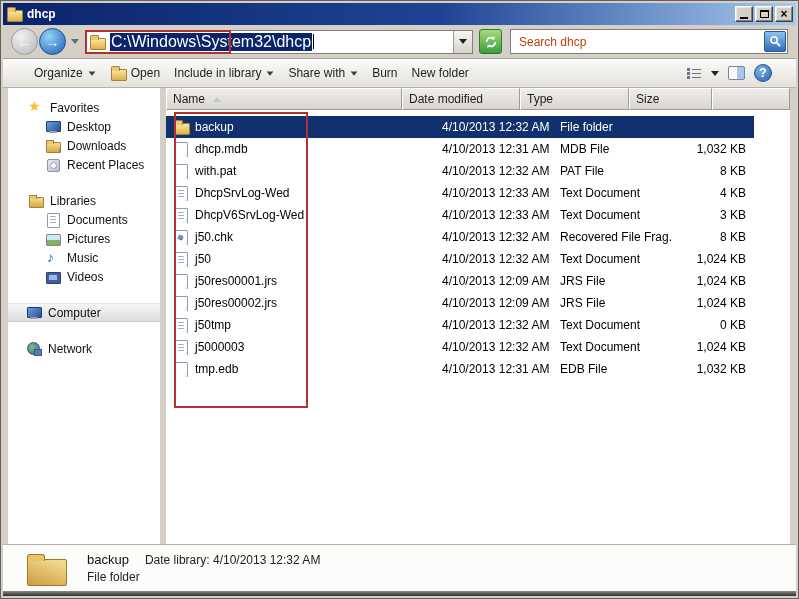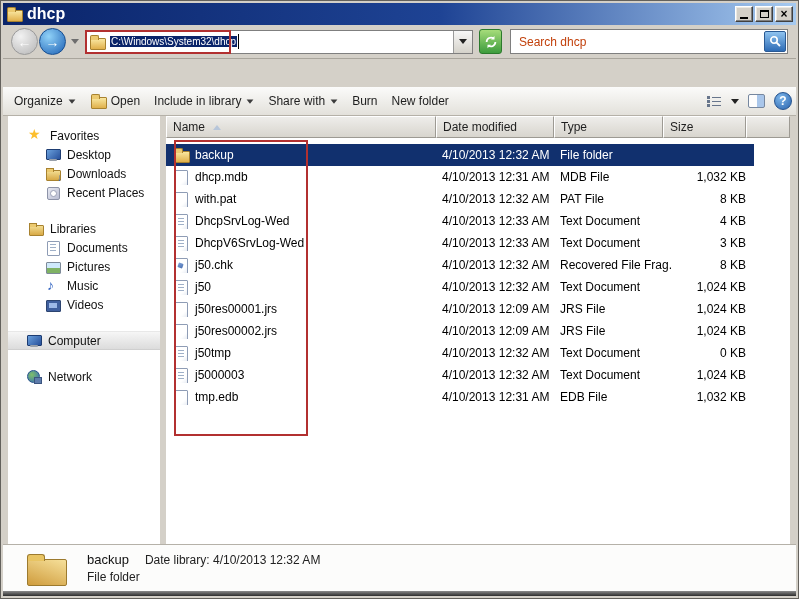--- a/index.html
+++ b/index.html
@@ -12,21 +12,21 @@
     display: flex; flex-direction: column;
     position: relative;
   }
 
   
   .titlebar {
     height: 22px; flex: none;
     background: linear-gradient(90deg, #0a246a 0%, #1e4394 55%, #a6caf0 100%);
     display: flex; align-items: center; padding: 0 3px;
   }
-  .titlebar .title { color:#fff; font-weight:bold; font-size:16px; margin-left:5px; }
+  .titlebar .title { color:#fff; font-weight:bold; font-size:12px; margin-left:5px; }
   .win-btns { margin-left:auto; display:flex; gap:2px; }
   .win-btn {
     width:18px; height:16px; background:#d4d0c8;
     border:1px solid; border-color:#fff #404040 #404040 #fff;
     box-shadow: inset -1px -1px 0 #808080, inset 1px 1px 0 #ece9e2;
     display:flex; align-items:center; justify-content:center;
     font-size:10px; font-weight:bold; color:#000; line-height:1;
   }
   .glyph-min { width:8px; height:2px; background:#000; margin-top:8px; }
   .glyph-max { width:9px; height:8px; border:1px solid #000; border-top:2px solid #000; }
@@ -48,21 +48,21 @@
   .nav-chevron { width:0; height:0; border-left:4px solid transparent; border-right:4px solid transparent; border-top:5px solid #6e6e6e; margin:0 6px 0 5px; }
 
   .addr-field {
     position:relative; height:24px; width:388px; background:#fff;
     border:1px solid #7f7f7f; display:flex; align-items:center; padding-left:3px;
   }
   .addr-annotation {
     position:absolute; left:-1px; top:-1px; width:146px; height:24px;
     border:2px solid #b23030; pointer-events:none; z-index:5;
   }
-  .addr-text { font-size:10px; margin-left:5px; background:#0a246a; color:#fff; padding:0 1px; white-space:nowrap; }
+  .addr-text { font-size:16px; margin-left:5px; background:#0a246a; color:#fff; padding:0 1px; white-space:nowrap; }
   .caret { width:1px; height:15px; background:#000; margin-left:1px; }
   .addr-drop {
     margin-left:auto; width:19px; height:22px;
     background:linear-gradient(180deg,#f7f7f7,#d5d2ca);
     border-left:1px solid #9a9a9a;
     display:flex; align-items:center; justify-content:center;
   }
   .tri-down { width:0; height:0; border-left:4px solid transparent; border-right:4px solid transparent; border-top:5px solid #222; }
 
   .refresh-btn {
@@ -82,22 +82,22 @@
     background:linear-gradient(180deg,#8fc3ef,#2e6cb6);
     border:1px solid #2a5a94; border-radius:2px;
     display:flex; align-items:center; justify-content:center;
   }
 
   
   .toolbar {
     height:29px; flex:none;
     background:linear-gradient(180deg,#fbfbfa,#e3e1db);
     border-bottom:1px solid #b5b1a8;
-    display:flex; align-items:center; padding:0 4px;
-    font-size:12px; color:#1e1e1e;margin-top:28px;
+    display:flex; align-items:center; padding:0 24px;
+    font-size:12px; color:#1e1e1e;
   }
   .tb-item { display:flex; align-items:center; gap:5px; padding:4px 7px; cursor:default; }
   .tb-item .tri-down { border-top-color:#3c3c3c; transform:scale(.85); }
   .tb-right { margin-left:auto; display:flex; align-items:center; gap:9px; }
 
   .views-icon { width:15px; height:12px; position:relative; display:inline-block; }
   .views-icon::before { content:""; position:absolute; left:0; top:1px; width:3px; height:3px; background:#67758b; box-shadow:0 4px 0 #67758b, 0 8px 0 #67758b; }
   .views-icon::after  { content:""; position:absolute; left:5px; top:2px; width:9px; height:1px; background:#67758b; box-shadow:0 4px 0 #67758b, 0 8px 0 #67758b; }
   .pane-icon { width:17px; height:14px; border:1px solid #76879f; border-radius:2px; background:linear-gradient(90deg,#fdfdfd 55%, #a9c6ea 55%); }
   .help-icon { width:18px; height:18px; border-radius:50%; background:radial-gradient(circle at 35% 30%, #7cb6ea, #2a63ad); border:1px solid #24528e; color:#fff; font-weight:bold; font-size:12px; display:flex; align-items:center; justify-content:center; }
@@ -114,21 +114,21 @@
   .splitter { width:6px; flex:none; background:#d4d0c8; }
 
   .filearea { flex:1; background:#fff; position:relative; display:flex; flex-direction:column; min-width:0; }
   .colheaders { display:flex; height:22px; flex:none; font-size:12px; color:#1e1e1e; }
   .colh {
     background:linear-gradient(180deg,#eeedea,#d8d5ce);
     border-top:1px solid #fff; border-left:1px solid #fff;
     border-right:1px solid #9d9a93; border-bottom:1px solid #9d9a93;
     display:flex; align-items:center; padding-left:6px;
   }
-  .colh-name { width:270px; } .colh-date { width:118px; } .colh-type { width:109px; } .colh-size { width:83px; } .colh-stub { flex:1; padding-left:0; }
+  .colh-name { width:236px; } .colh-date { width:118px; } .colh-type { width:109px; } .colh-size { width:83px; } .colh-stub { flex:1; padding-left:0; }
   .sort-asc { width:0; height:0; border-left:4px solid transparent; border-right:4px solid transparent; border-bottom:5px solid #b7c6da; margin-left:8px; }
 
   .rows { padding-top:6px; }
   .frow { display:flex; align-items:center; height:22px; width:588px; font-size:12px; color:#000; }
   .frow.selected { background:#11306e; color:#fff; }
   .cell-name { width:270px; display:flex; align-items:center; padding-left:7px; gap:6px; overflow:hidden; }
   .cell-date { width:118px; padding-left:6px; }
   .cell-type { width:117px; padding-left:6px; white-space:nowrap; overflow:hidden; }
   .cell-size { width:83px; text-align:right; padding-right:8px; }
 

